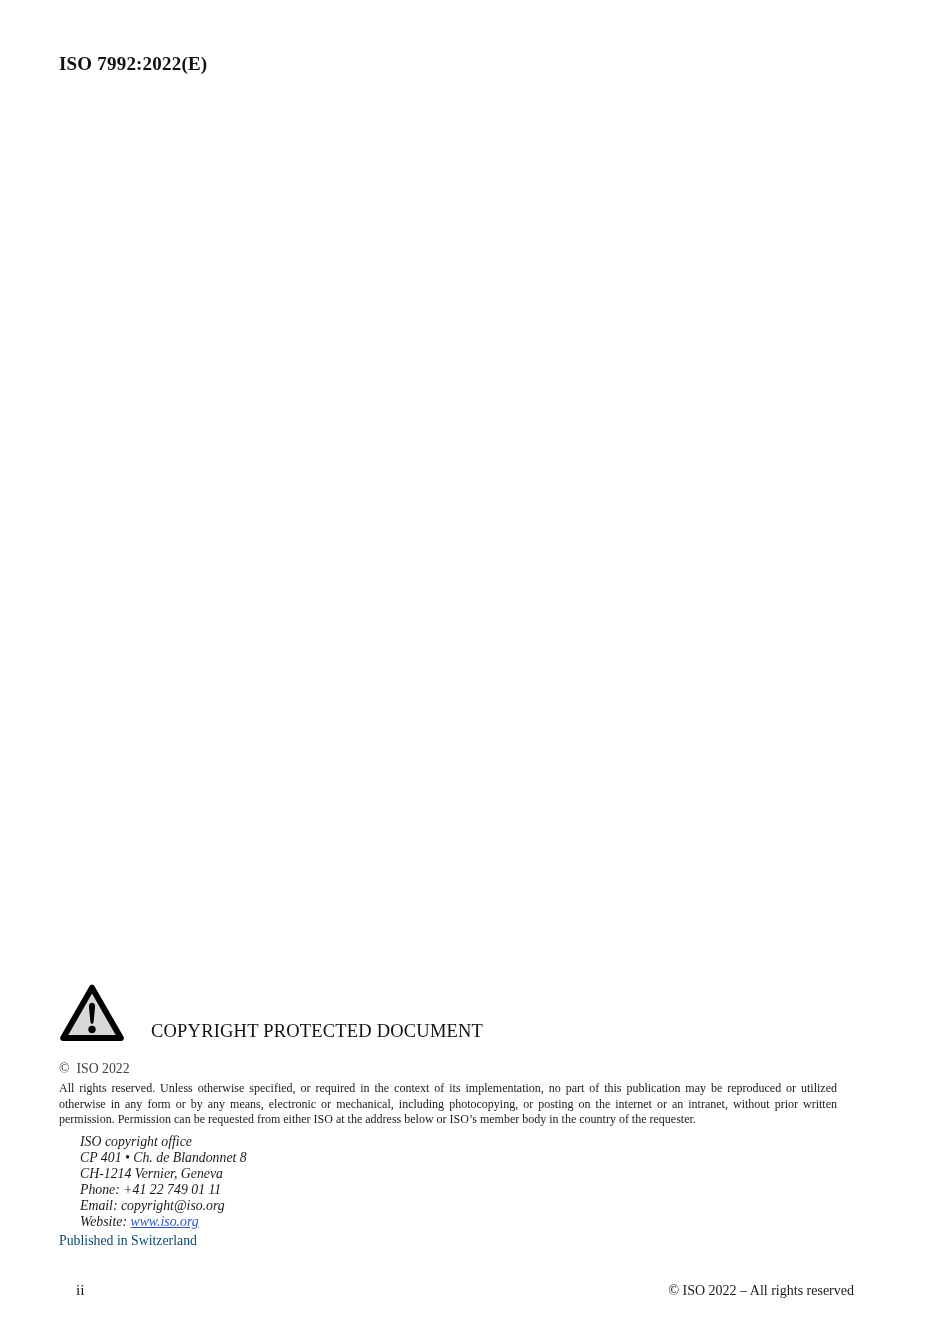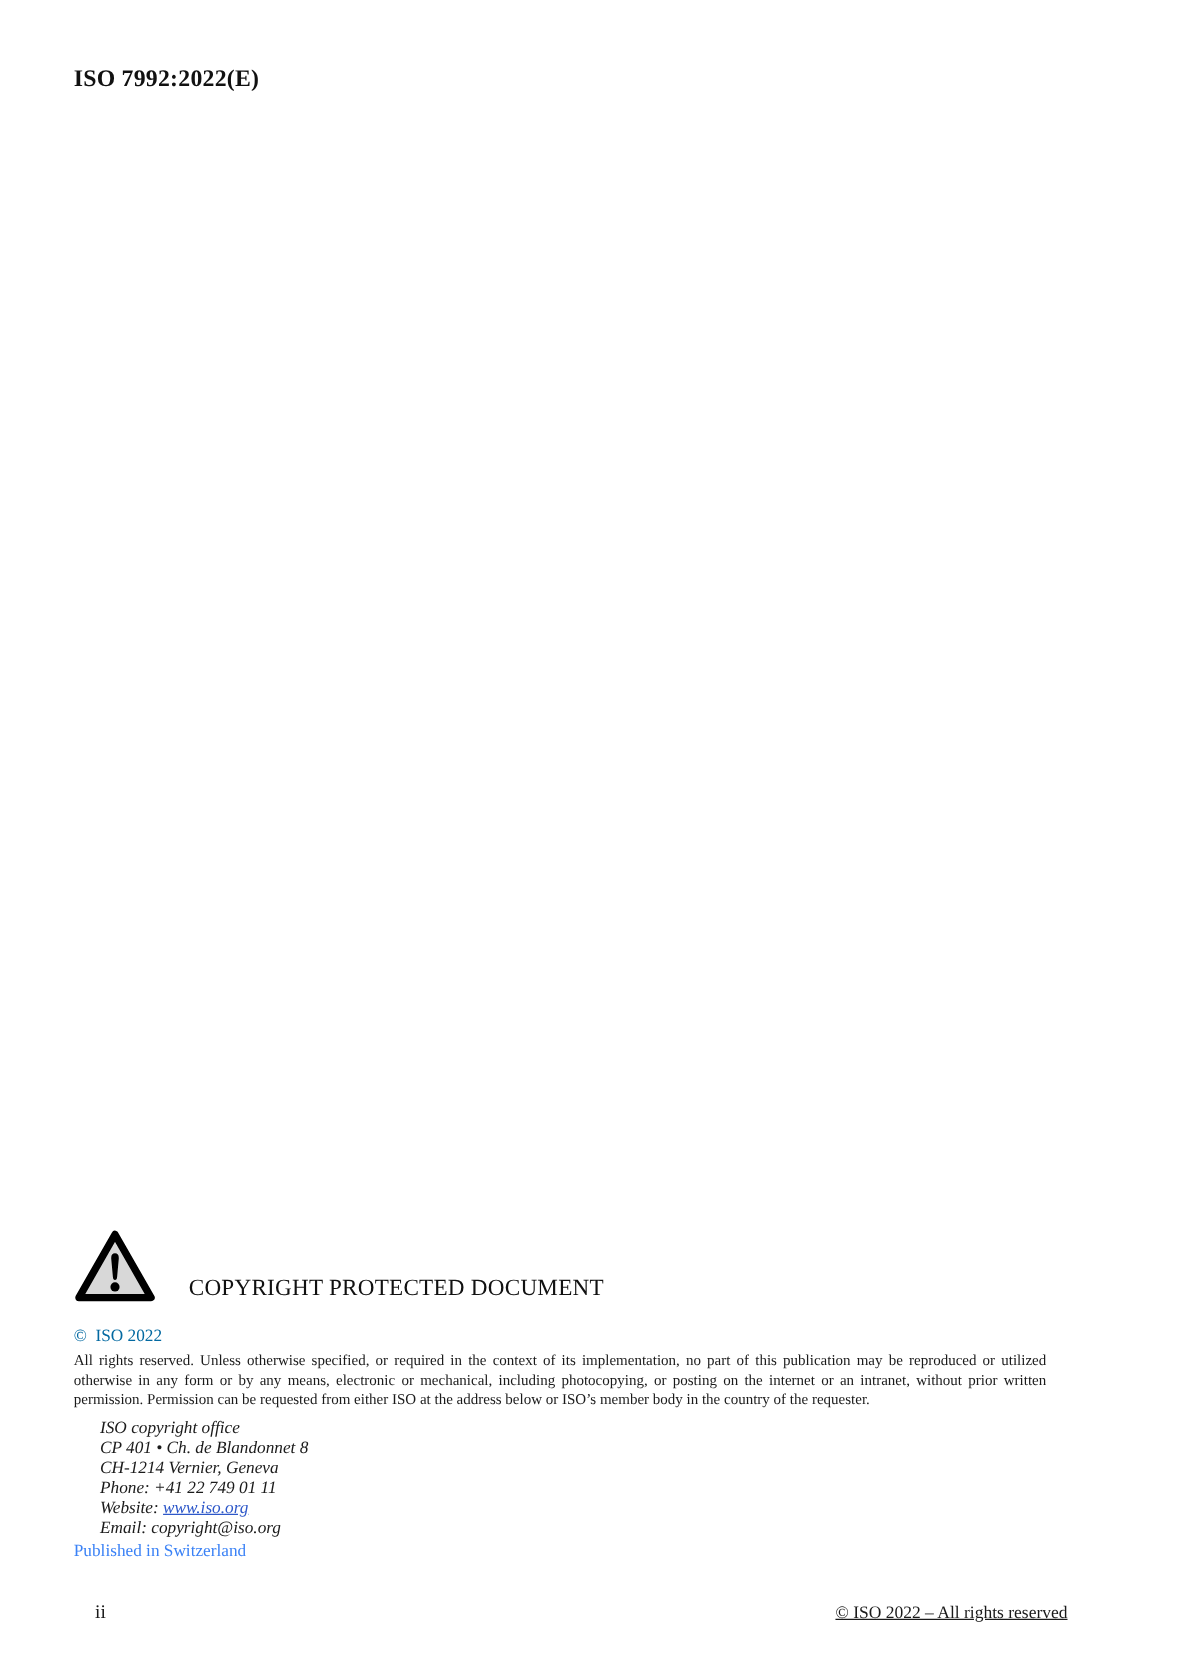--- a/index.html
+++ b/index.html
@@ -49,21 +49,21 @@
     margin-left: 26px;
     margin-bottom: 2px;
     line-height: 1;
     letter-spacing: 0.2px;
     white-space: nowrap;
   }
   .iso-year {
     margin-top: 19px;
     font-size: 13.8px;
     line-height: 16px;
-    color: #0369a1;
+    color: #404040;
   }
   .copyright-body {
     margin-top: 4px;
     font-size: 12px;
     line-height: 15.6px;
     text-align: justify;
     color: #1a1a1a;
   }
   .address-block {
     margin-top: 6px;
@@ -78,39 +78,38 @@
   }
   .website-link {
     color: #2e58c9;
     text-decoration: underline;
     cursor: pointer;
   }
   .published-line {
     margin-top: 3px;
     font-size: 13.8px;
     line-height: 16px;
-    color: #3b82f6;
+    color: #0c4a6e;
   }
   .doc-footer {
     position: absolute;
     left: 76px;
     top: 1281px;
     width: 778px;
     display: flex;
     justify-content: space-between;
     align-items: baseline;
   }
   .footer-page-num {
     font-size: 15.5px;
     color: #1a1a1a;
   }
   .footer-copyright {
     font-size: 14px;
     color: #1a1a1a;
-    text-decoration: underline;
   }
 </style>
 </head>
 <body>
 
 <div class="page">
 
   <div class="doc-header">ISO 7992:2022(E)</div>
 
   <div class="bottom-block">
@@ -126,22 +125,22 @@
 
     <div class="iso-year">©&nbsp; ISO 2022</div>
 
     <div class="copyright-body">All rights reserved. Unless otherwise specified, or required in the context of its implementation, no part of this publication may be reproduced or utilized otherwise in any form or by any means, electronic or mechanical, including photocopying, or posting on the internet or an intranet, without prior written permission. Permission can be requested from either ISO at the address below or ISO’s member body in the country of the requester.</div>
 
     <div class="address-block">
       <div class="address-line">ISO copyright office</div>
       <div class="address-line">CP 401 • Ch. de Blandonnet 8</div>
       <div class="address-line">CH-1214 Vernier, Geneva</div>
       <div class="address-line">Phone: +41 22 749 01 11</div>
+      <div class="address-line">Email: copyright@iso.org</div>
       <div class="address-line"><span>Website: </span><span class="website-link">www.iso.org</span></div>
-      <div class="address-line">Email: copyright@iso.org</div>
     </div>
 
     <div class="published-line">Published in Switzerland</div>
 
   </div>
 
   <div class="doc-footer">
     <div class="footer-page-num">ii</div>
     <div class="footer-copyright">© ISO 2022 – All rights reserved</div>
   </div>

